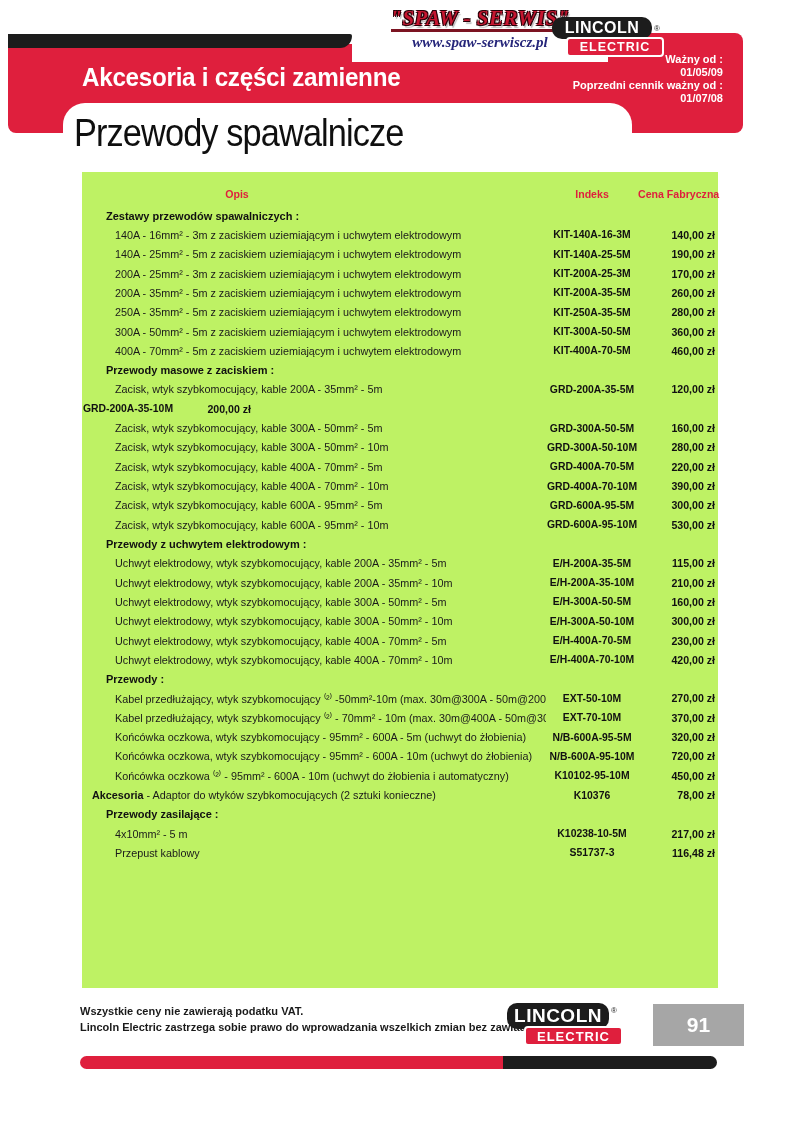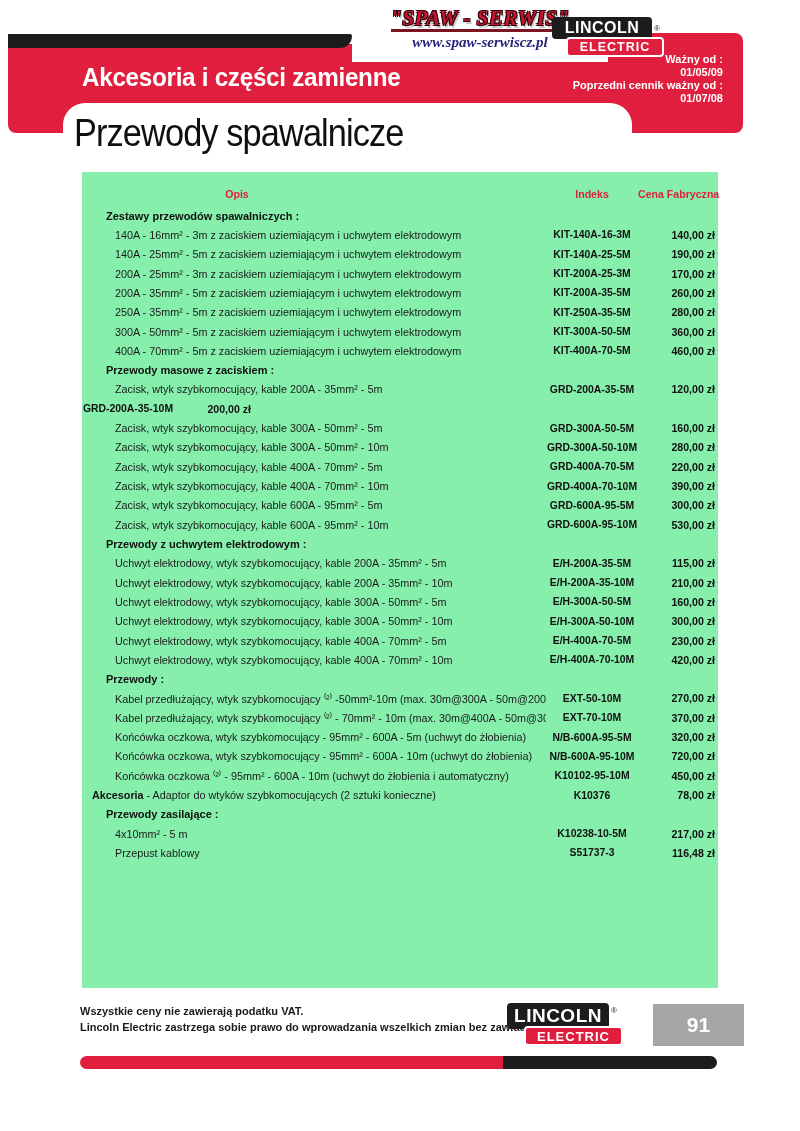--- a/index.html
+++ b/index.html
@@ -25,37 +25,37 @@
   .spaw-text{font-family:"Liberation Serif",serif;font-style:italic;font-weight:bold;
              font-size:21px;color:#c51630;letter-spacing:0.5px;line-height:20px;white-space:nowrap;
              text-shadow:1px 1px 0 #2a0008,-1px -1px 0 #2a0008,1px -1px 0 #2a0008,
                          -1px 1px 0 #2a0008,2px 3px 1px rgba(130,130,130,0.55);}
   .spaw-underline{width:178px;height:3px;background:#7c1422;margin:1px auto 2px auto;}
   .spaw-url{font-family:"Liberation Serif",serif;font-style:italic;font-weight:bold;
             font-size:15px;color:#26267a;white-space:nowrap;}
 
   
   .le-black{background:#1c1c1c;color:#fff;display:flex;align-items:center;justify-content:center;
-            font-weight:bold;border-radius:4px;letter-spacing:0.5px;}
+            font-weight:bold;border-radius:10px;letter-spacing:0.5px;}
   .le-red{background:var(--red);color:#fff;display:flex;align-items:center;justify-content:center;
           font-weight:bold;border:2px solid #fff;border-radius:4px;letter-spacing:1px;}
   .le-top-black{position:absolute;left:552px;top:17px;width:100px;height:22px;font-size:16px;z-index:5;}
   .le-top-reg{position:absolute;left:654px;top:24px;font-size:8px;color:#222;z-index:5;}
   .le-top-red{position:absolute;left:566px;top:37px;width:94px;height:16px;font-size:12.5px;z-index:5;}
 
   
   .white-panel{position:absolute;left:63px;top:103px;width:569px;height:60px;background:#fff;
                border-radius:22px 22px 0 0;z-index:2;}
   .doc-title{position:absolute;left:74px;top:111px;z-index:3;color:#0f0f0f;
              font-size:39px;font-weight:400;letter-spacing:-1px;white-space:nowrap;
              transform:scaleX(0.88);transform-origin:left center;}
 
   
   .table-panel{position:absolute;left:82px;top:172px;width:636px;height:816px;
-               background:#86efac;box-sizing:border-box;padding-top:10px;z-index:1;}
+               background:#bef264;box-sizing:border-box;padding-top:10px;z-index:1;}
   .thead{display:flex;align-items:center;height:24px;font-weight:bold;font-size:10.6px;
          color:var(--red);}
   .h-opis{width:310px;text-align:center;}
   .h-spacer{flex:1;}
   .h-idx{width:92px;text-align:center;}
   .h-price{width:80px;text-align:center;white-space:nowrap;padding-right:3px;box-sizing:border-box;}
   .trow{display:flex;align-items:center;height:19.32px;font-size:10.8px;color:#1a1a1a;}
   .c-desc{flex:1;white-space:nowrap;overflow:hidden;}
   .c-desc b{font-weight:bold;color:#111;}
   .ind{padding-left:33px;}

